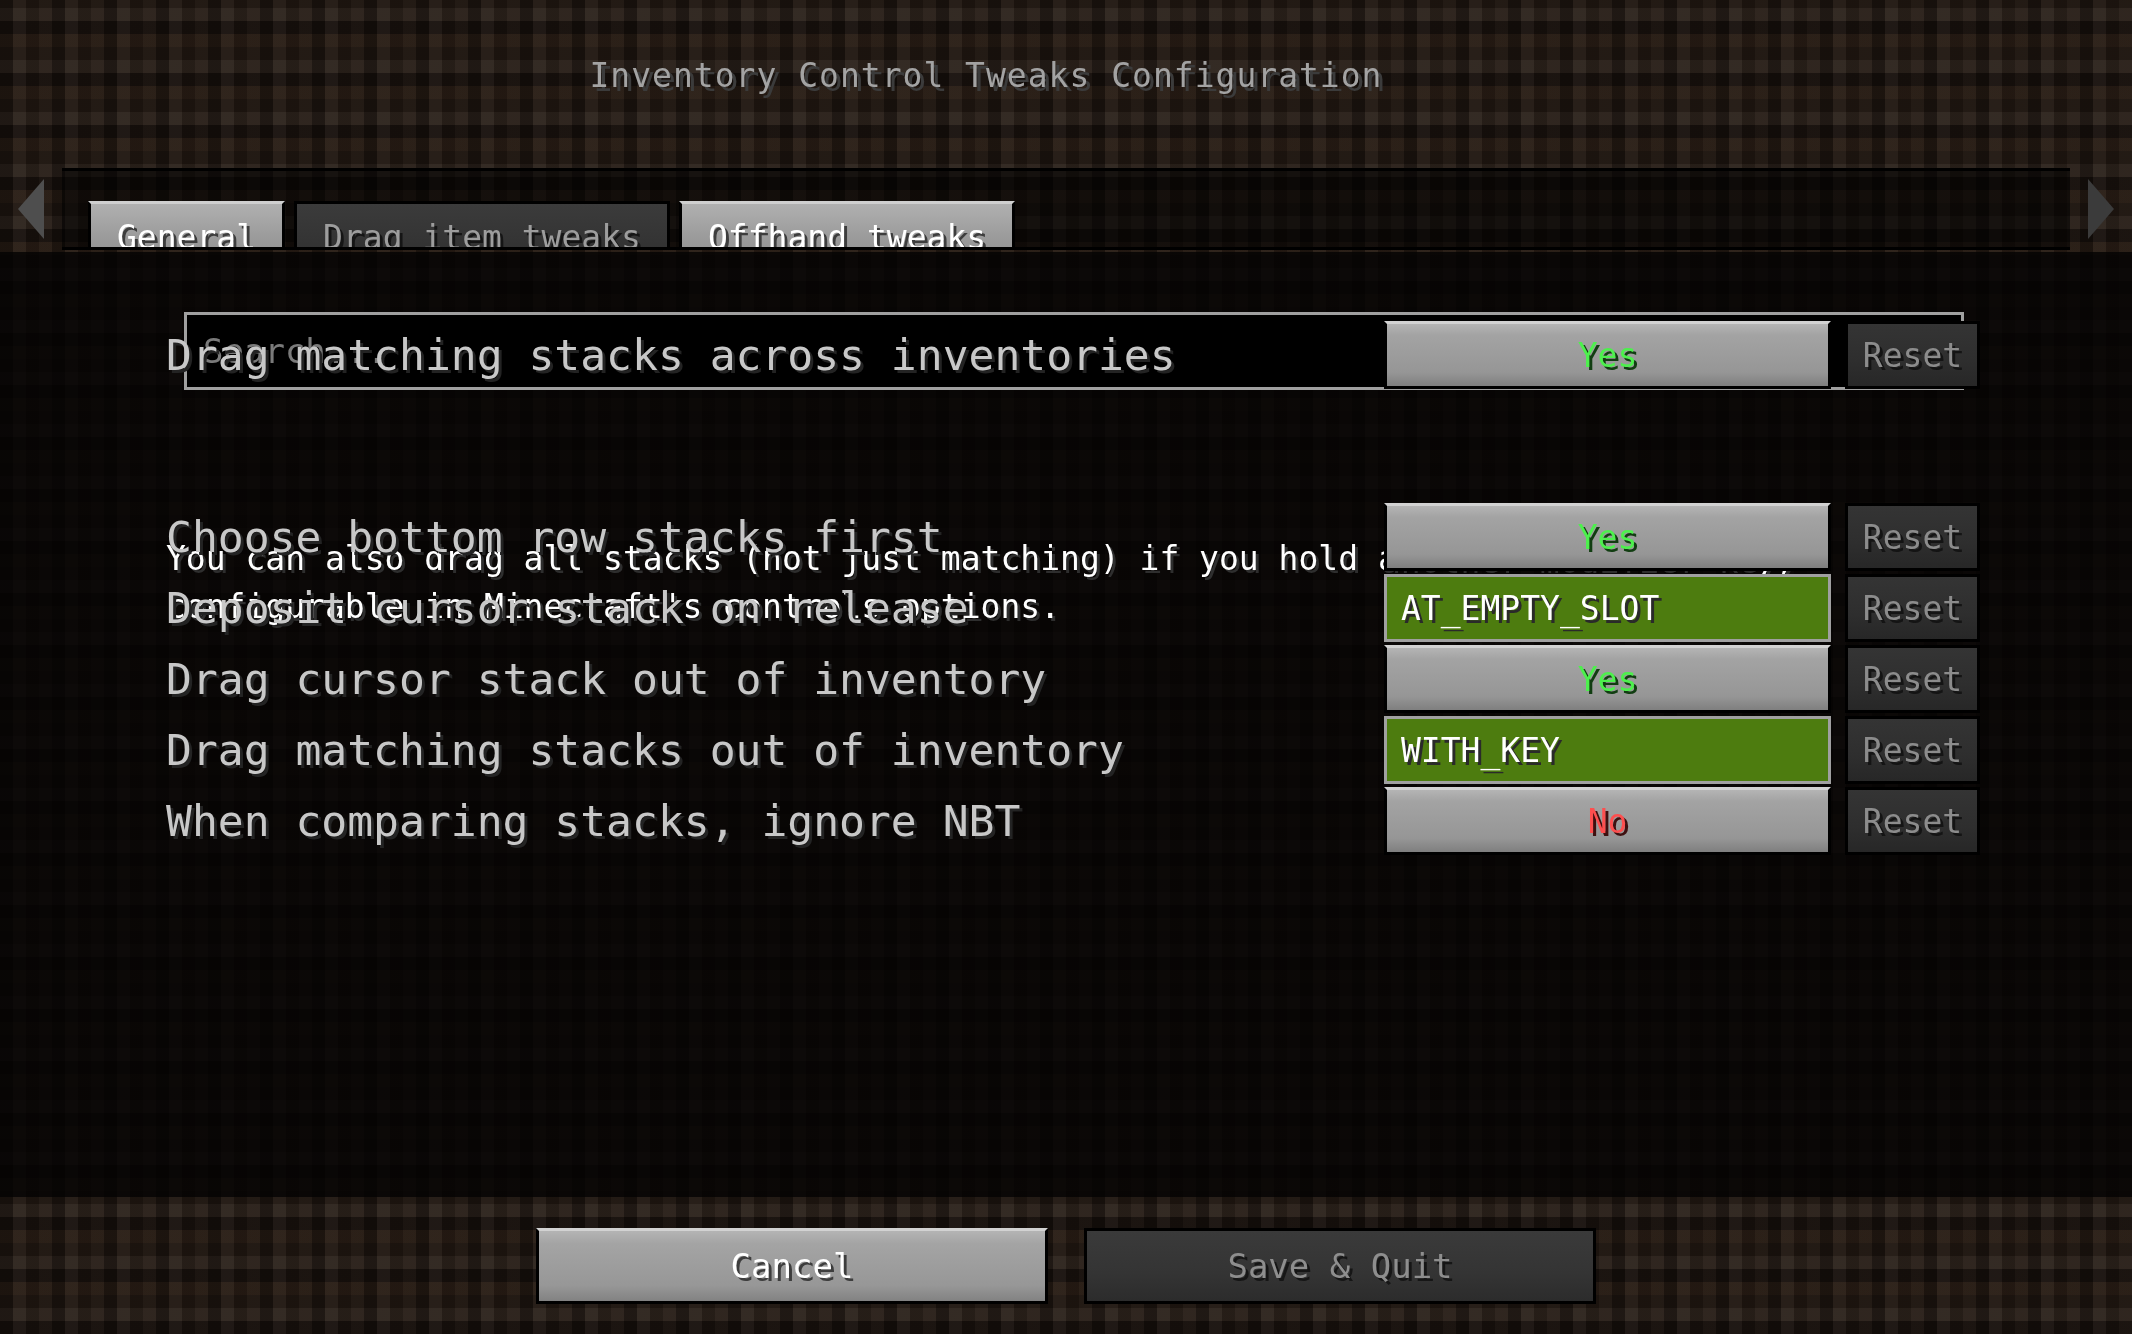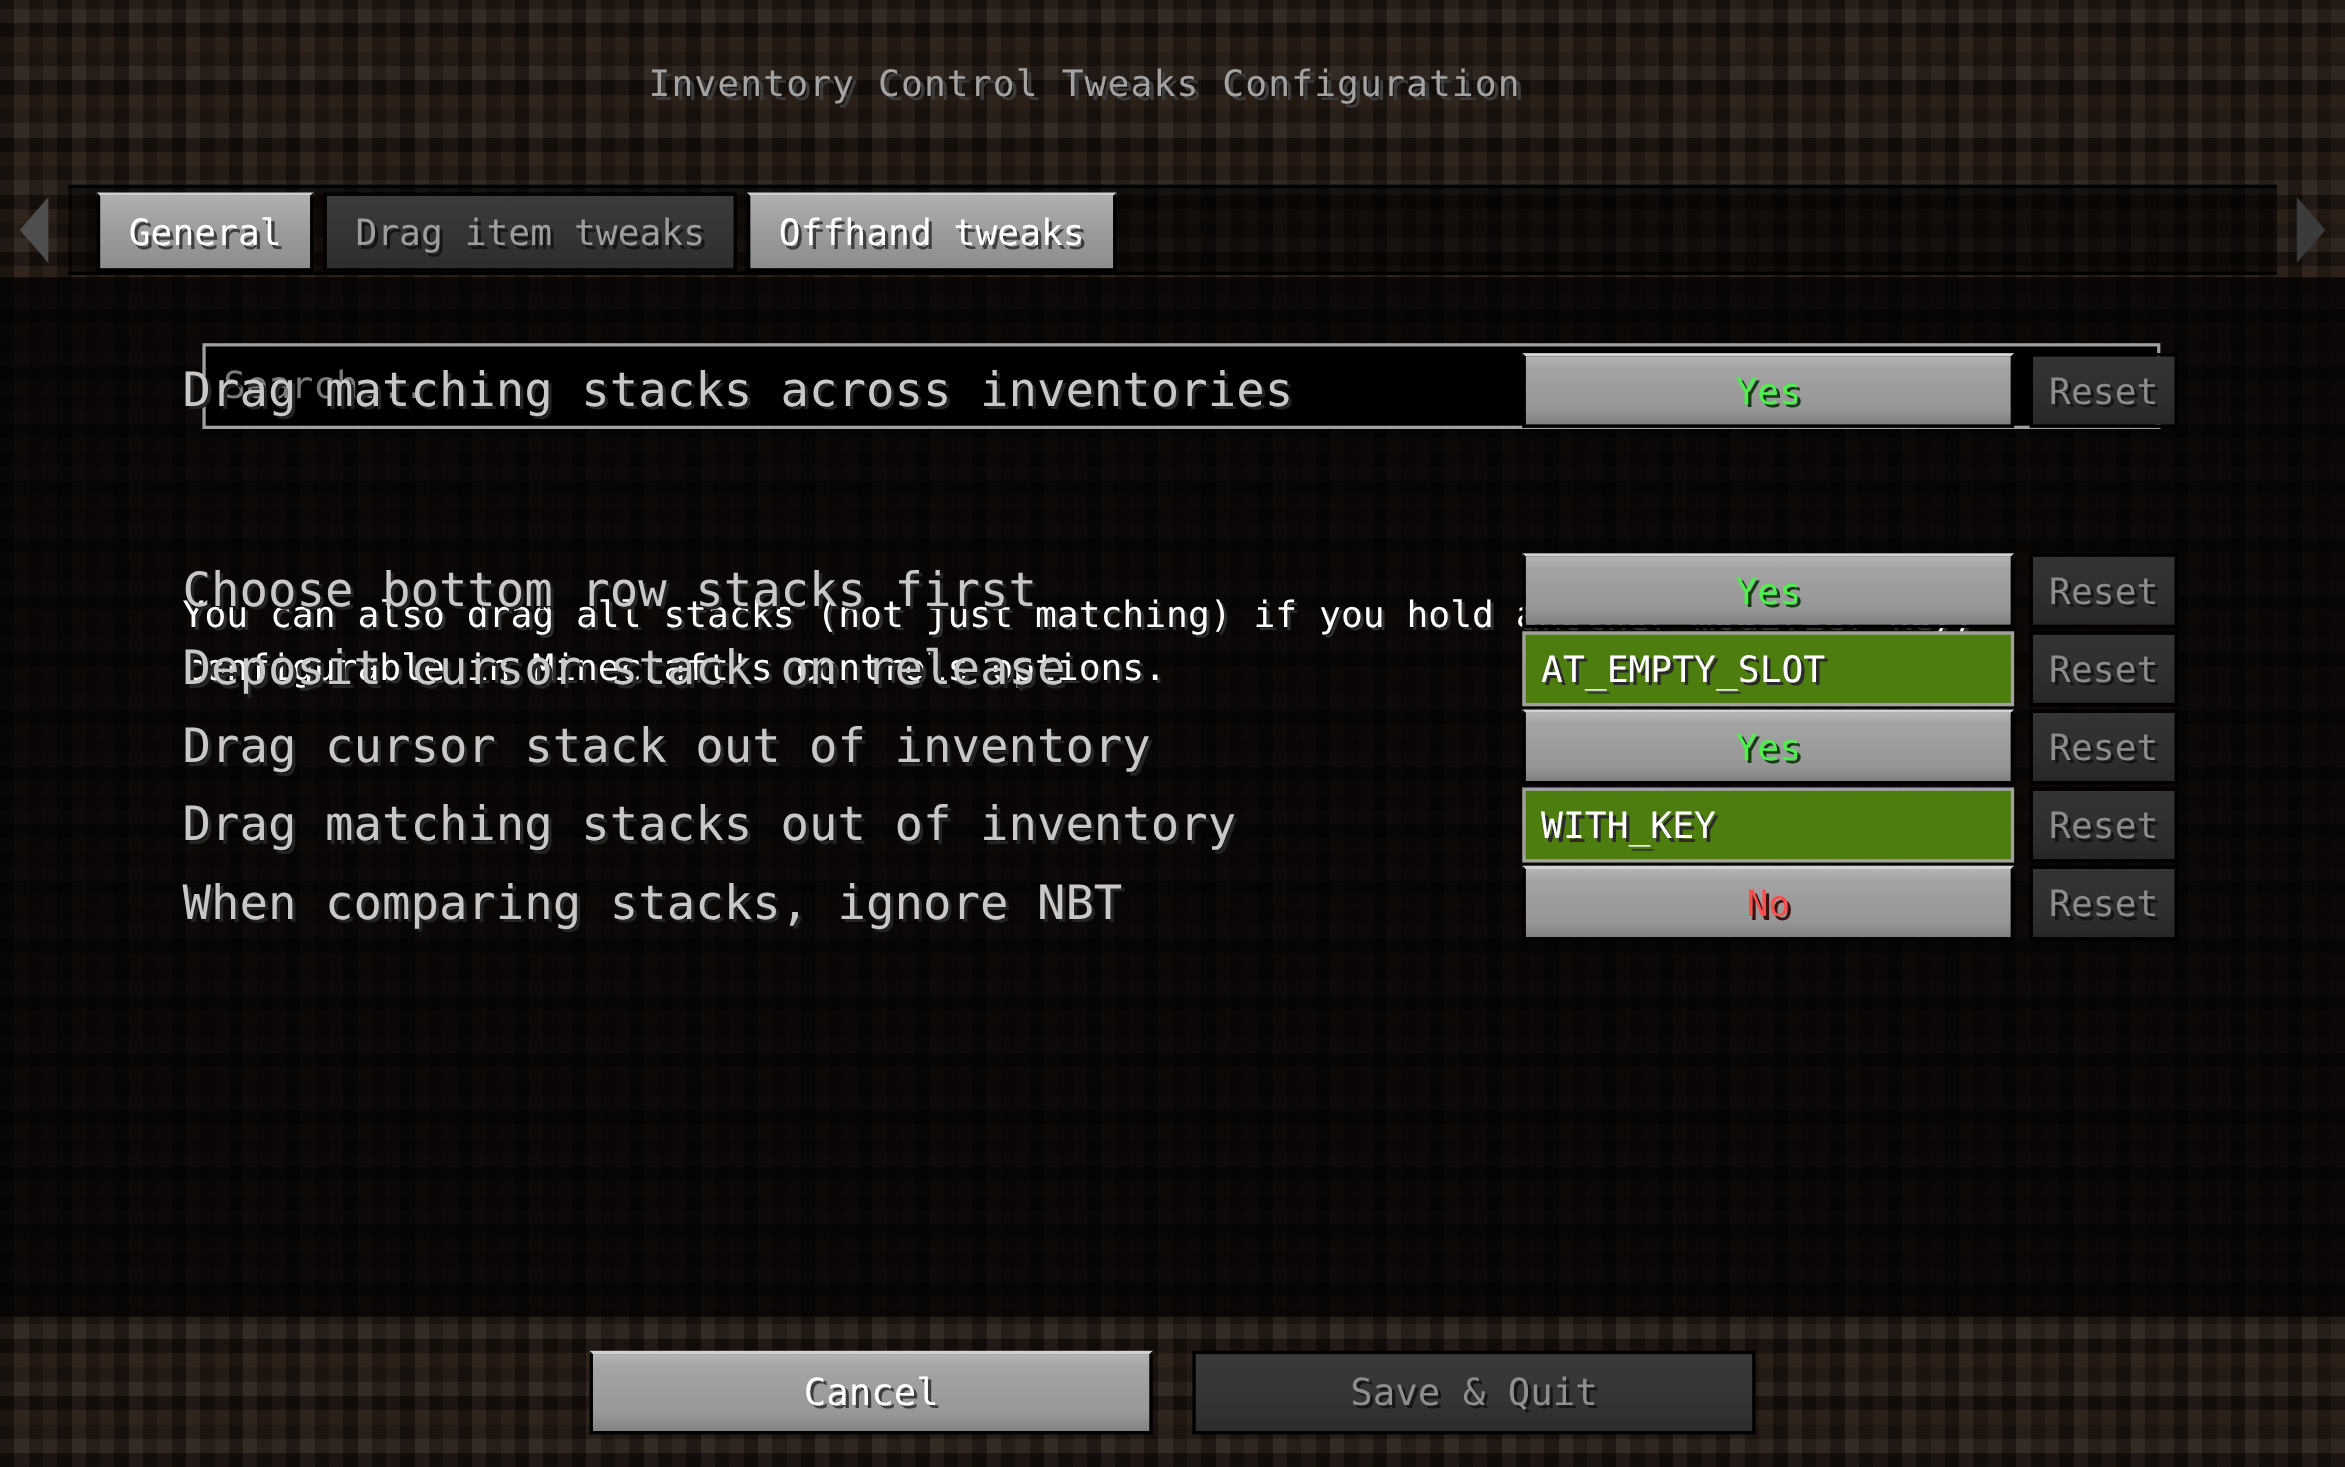--- a/index.html
+++ b/index.html
@@ -87,20 +87,21 @@
   }
   .tab {
     height: 72px;
     padding: 16px 26px;
     display: flex; align-items: center; justify-content: center;
     font-size: 33px;
     letter-spacing: 0px;
     white-space: nowrap;
     border: 3px solid #000;
     cursor: pointer;
+    margin-top: 26px;
   }
   .tab.active {
     background: linear-gradient(#b0b0b0 0%, #9b9b9b 50%, #8d8d8d 100%);
     color: #ffffff;
     text-shadow: 3px 3px 0 #3d3d3d;
     border-top-color: #cfcfcf;
   }
   .tab.inactive {
     background: linear-gradient(#3b3b3b 0%, #343434 55%, #2d2d2d 100%);
     color: #9d9d9d;

